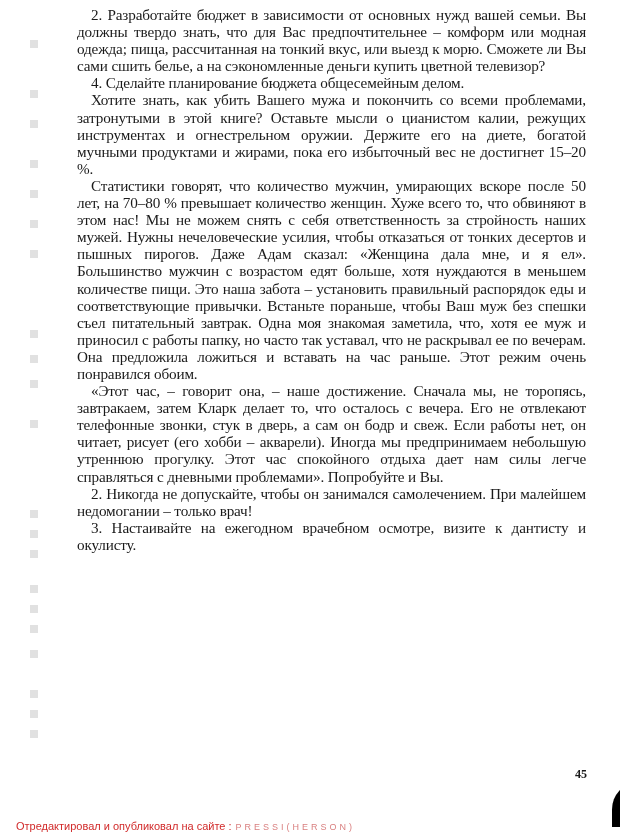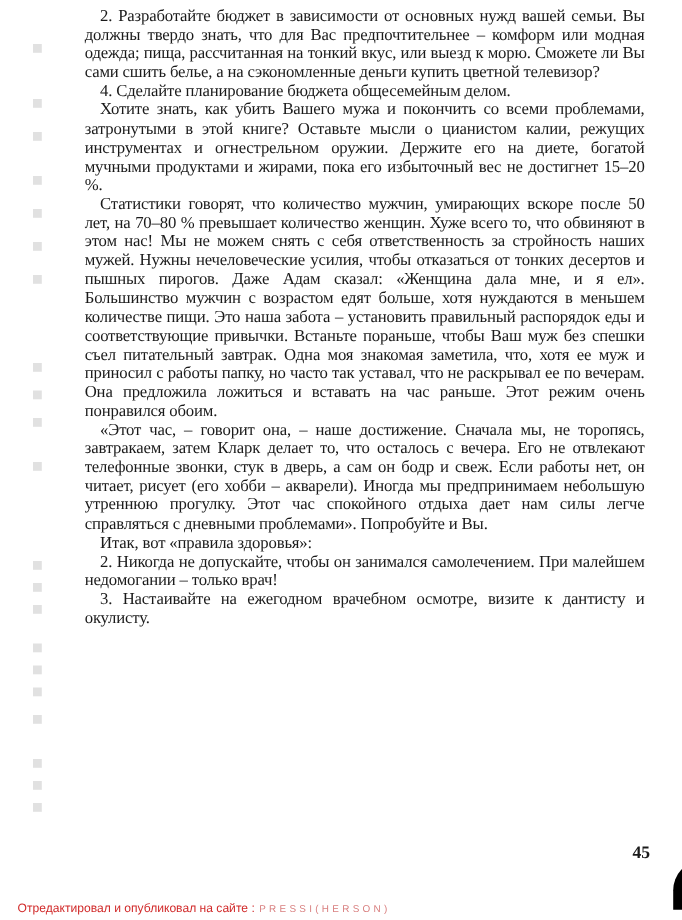--- a/index.html
+++ b/index.html
@@ -22,21 +22,21 @@
       position: absolute; left: 61px; top: 6px; width: 509px;
       font-size: 15.2px; line-height: 17.1px;
       text-align: justify;
       letter-spacing: -0.15px;
     }
     .text p {
       margin: 0; text-indent: 14px;
     }
     .page-number {
       position: absolute; left: 559px; top: 767px;
-      font-size: 16px; font-weight: bold; font-family: "Liberation Serif", serif;
+      font-size: 12px; font-weight: bold; font-family: "Liberation Serif", serif;
     }
     .corner-blob {
       position: absolute; left: 596px; top: 783px; width: 50px; height: 44px;
       background: #000; border-radius: 50% 0 0 0 / 60% 0 0 0;
     }
     .footer {
       position: absolute; left: 0; top: 820px;
       font-family: Liberation Sans, sans-serif; font-size: 11px;
       color: #d12a2a; white-space: nowrap;
     }
@@ -71,21 +71,20 @@
       <span style="top:680px"></span>
       <span style="top:700px"></span>
   </div>
 
   <div class="text">
     <p>2. Разработайте бюджет в зависимости от основных нужд вашей семьи. Вы должны твердо знать, что для Вас предпочтительнее – комформ или модная одежда; пища, рассчитанная на тонкий вкус, или выезд к морю. Сможете ли Вы сами сшить белье, а на сэкономленные деньги купить цветной телевизор?</p>
     <p>4. Сделайте планирование бюджета общесемейным делом.</p>
     <p>Хотите знать, как убить Вашего мужа и покончить со всеми проблемами, затронутыми в этой книге? Оставьте мысли о цианистом калии, режущих инструментах и огнестрельном оружии. Держите его на диете, богатой мучными продуктами и жирами, пока его избыточный вес не достигнет 15–20 %.</p>
     <p>Статистики говорят, что количество мужчин, умирающих вскоре после 50 лет, на 70–80 % превышает количество женщин. Хуже всего то, что обвиняют в этом нас! Мы не можем снять с себя ответственность за стройность наших мужей. Нужны нечеловеческие усилия, чтобы отказаться от тонких десертов и пышных пирогов. Даже Адам сказал: «Женщина дала мне, и я ел». Большинство мужчин с возрастом едят больше, хотя нуждаются в меньшем количестве пищи. Это наша забота – установить правильный распорядок еды и соответствующие привычки. Встаньте пораньше, чтобы Ваш муж без спешки съел питательный завтрак. Одна моя знакомая заметила, что, хотя ее муж и приносил с работы папку, но часто так уставал, что не раскрывал ее по вечерам. Она предложила ложиться и вставать на час раньше. Этот режим очень понравился обоим.</p>
     <p>«Этот час, – говорит она, – наше достижение. Сначала мы, не торопясь, завтракаем, затем Кларк делает то, что осталось с вечера. Его не отвлекают телефонные звонки, стук в дверь, а сам он бодр и свеж. Если работы нет, он читает, рисует (его хобби – акварели). Иногда мы предпринимаем небольшую утреннюю прогулку. Этот час спокойного отдыха дает нам силы легче справляться с дневными проблемами». Попробуйте и Вы.</p>
-    <p>Итак, вот «правила здоровья»:</p>
     <p>2. Никогда не допускайте, чтобы он занимался самолечением. При малейшем недомогании – только врач!</p>
     <p>3. Настаивайте на ежегодном врачебном осмотре, визите к дантисту и окулисту.</p>
   </div>
 
   <div class="page-number">45</div>
   <div class="corner-blob"></div>
 
   <div class="footer">
     <span>Отредактировал и опубликовал на сайте :</span><span class="site">PRESSI(HERSON)</span>
   </div>

